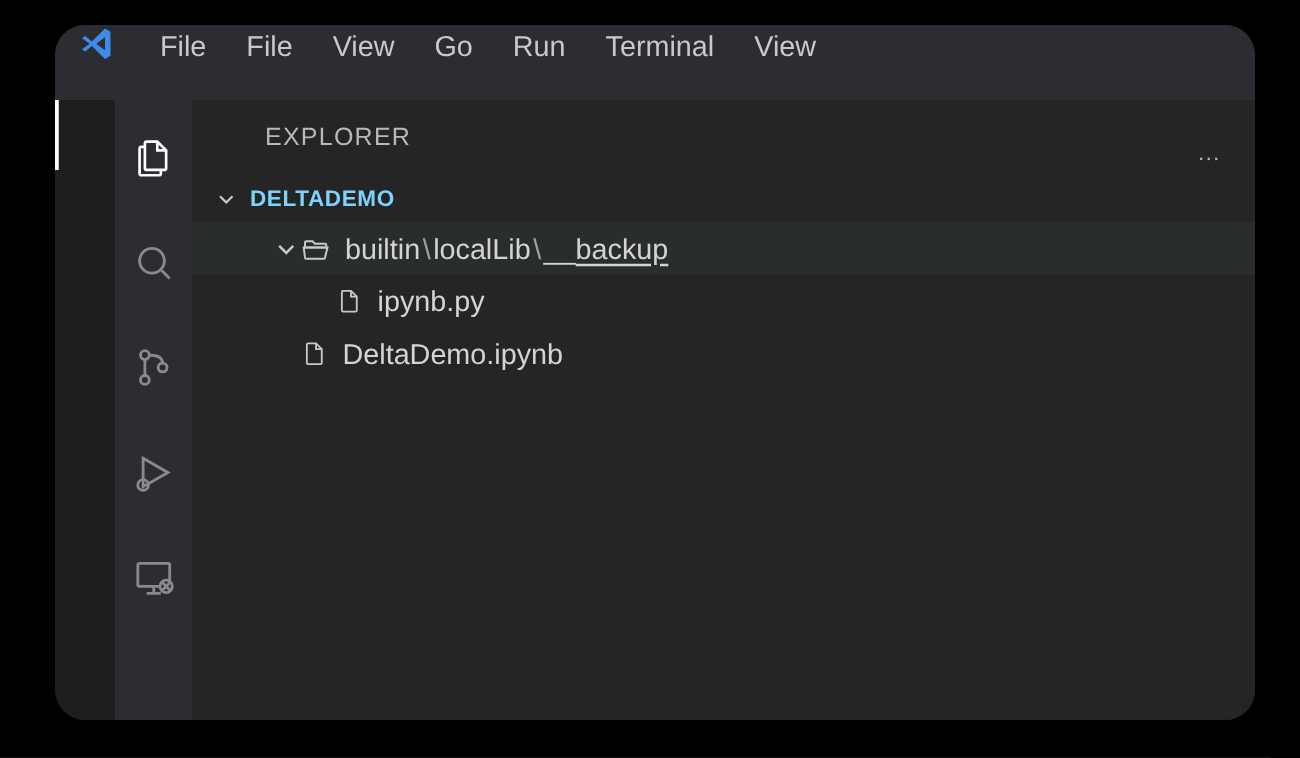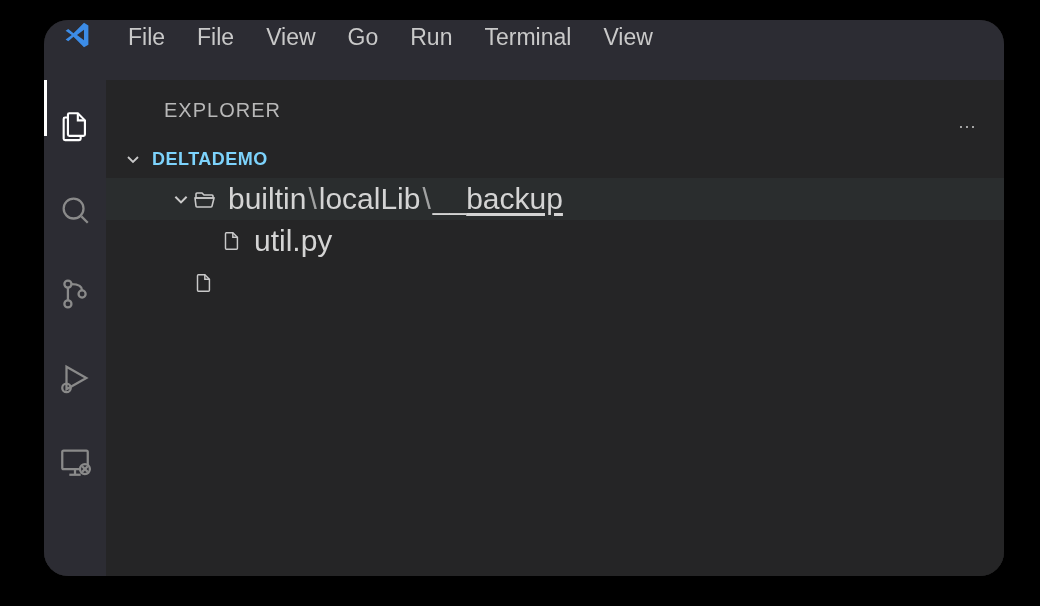--- a/index.html
+++ b/index.html
@@ -45,20 +45,21 @@
     .menu-item {
       color: #c9c9c9;
       font-size: 23px;
       cursor: pointer;
       padding: 4px 2px;
     }
     .body {
       flex: 1;
       display: flex;
       background: #1e1e1e;
+      margin-left: 48px;
     }
     .activity-bar {
       width: 62px;
       background: #2c2c33;
       display: flex;
       flex-direction: column;
       align-items: center;
       padding-top: 28px;
       gap: 48px;
     }
@@ -118,21 +119,21 @@
     }
     .tree {
       display: flex;
       flex-direction: column;
     }
     .tree-row {
       display: flex;
       align-items: center;
       height: 42px;
       color: #d4d4d4;
-      font-size: 30px;
+      font-size: 23px;
       cursor: pointer;
       padding-left: 24px;
     }
     .tree-row.selected {
       background: #2a2d2e;
     }
     .chevron {
       width: 22px;
       height: 22px;
       display: inline-flex;
@@ -263,32 +264,33 @@
         </div>
 
         <div class="tree-row">
           <span class="indent2"></span>
           <span class="file-icon">
             <svg width="22" height="22" viewBox="0 0 24 24" fill="none" stroke="currentColor" stroke-width="1.6">
               <path d="M14 3 H7 a1 1 0 0 0 -1 1 v16 a1 1 0 0 0 1 1 h11 a1 1 0 0 0 1 -1 V8 Z"></path>
               <path d="M14 3 v5 h5"></path>
             </svg>
           </span>
-          <span>util.py</span>
+          <span>ipynb.py</span>
         </div>
 
         <div class="tree-row">
           <span class="indent"></span>
           <span style="width:20px;display:inline-block"></span>
           <span class="file-icon">
             <svg width="22" height="22" viewBox="0 0 24 24" fill="none" stroke="currentColor" stroke-width="1.6">
               <path d="M14 3 H7 a1 1 0 0 0 -1 1 v16 a1 1 0 0 0 1 1 h11 a1 1 0 0 0 1 -1 V8 Z"></path>
               <path d="M14 3 v5 h5"></path>
             </svg>
           </span>
+          <span>DeltaDemo.ipynb</span>
         </div>
 
       </div>
     </div>
 
   </div>
 </div>
 
 <div class="activity-bar-border"></div>
 

